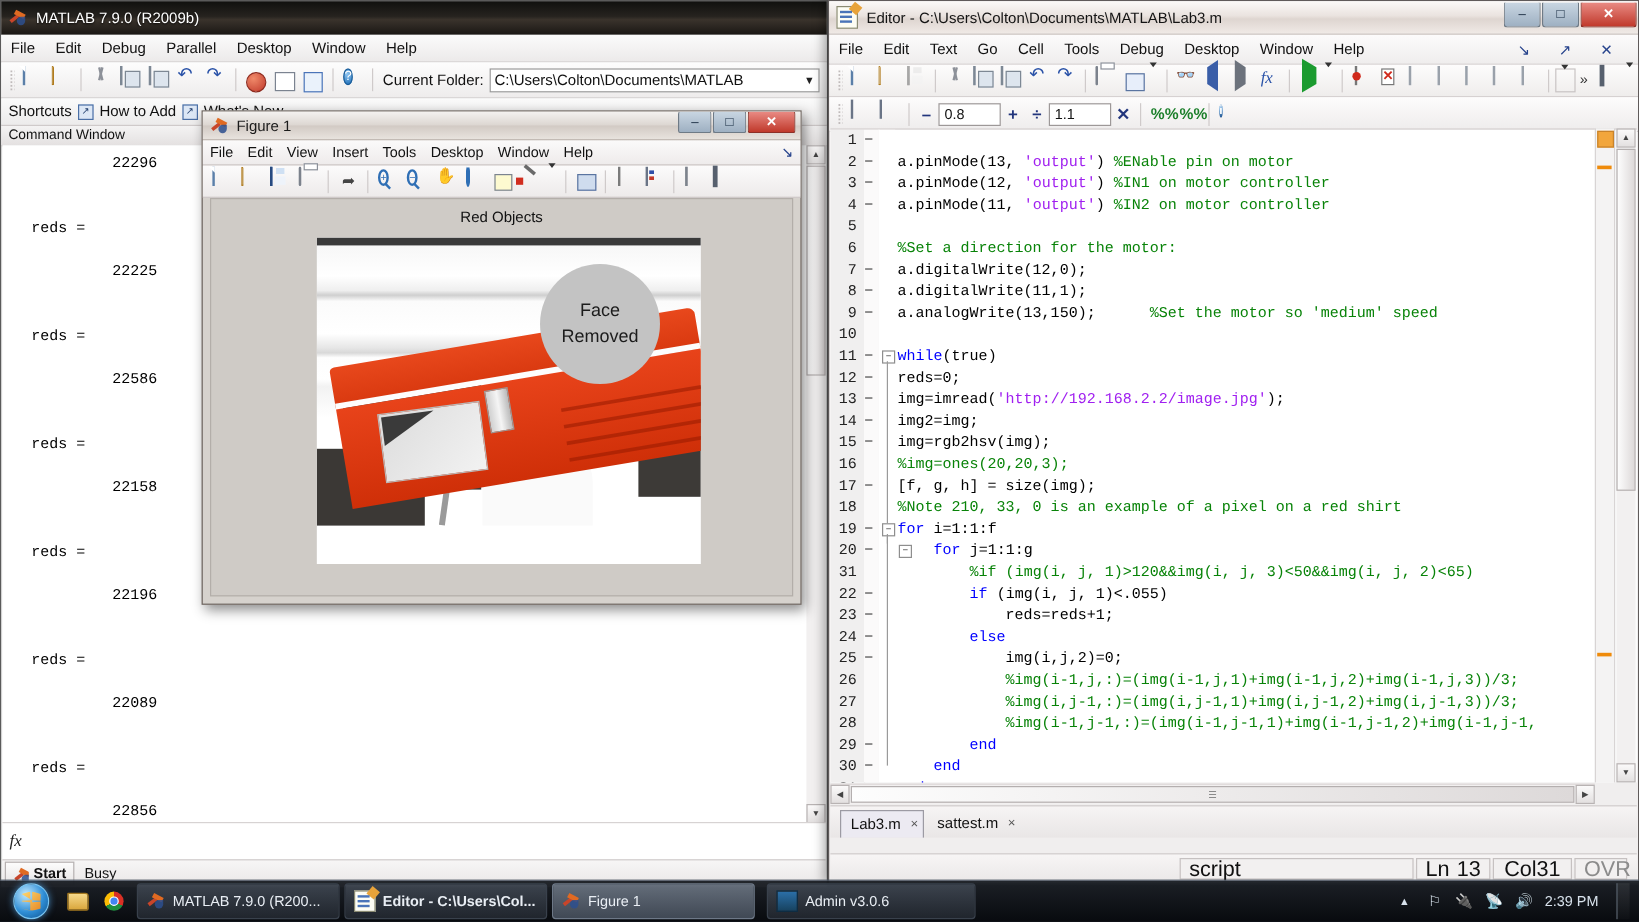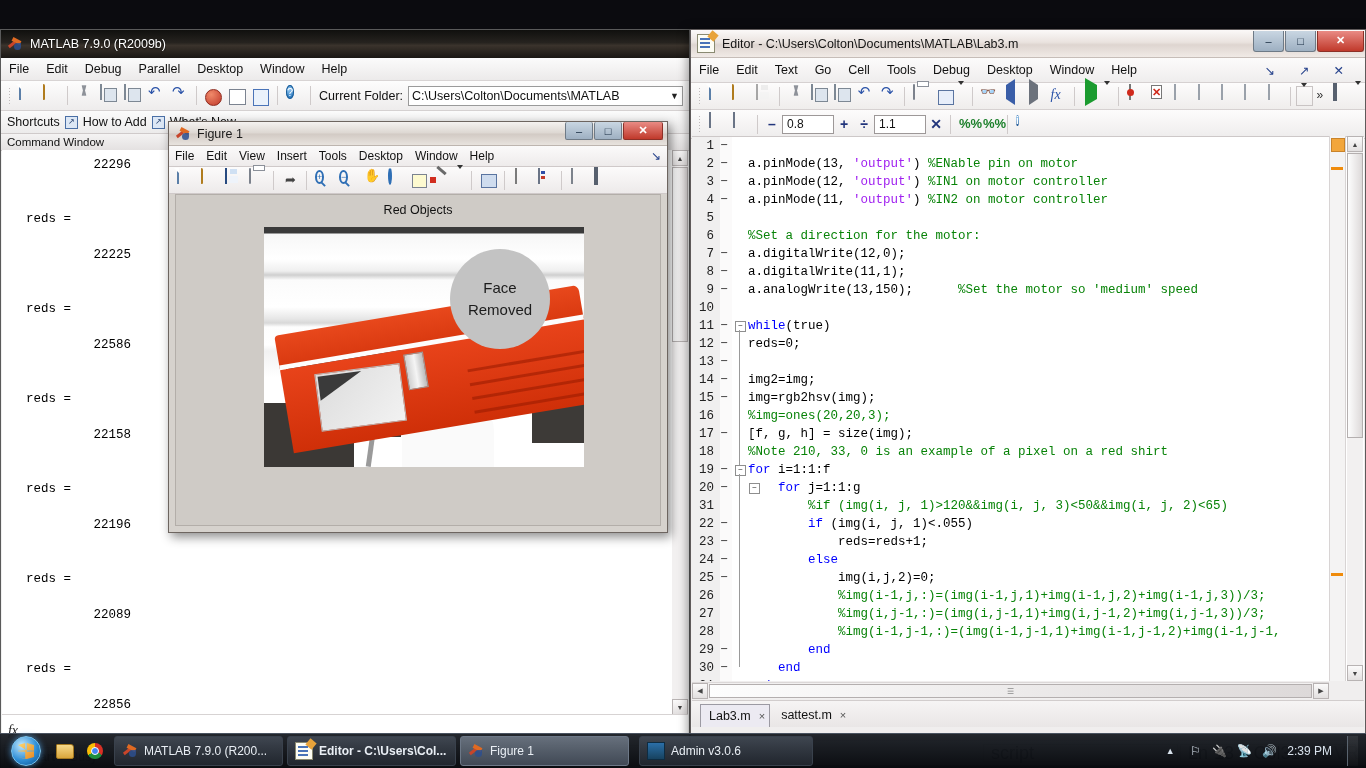--- a/index.html
+++ b/index.html
@@ -1,21 +1,21 @@
 <!DOCTYPE html>
 <html><head>
 <meta charset="utf-8">
 <style>
   html,body{margin:0;padding:0;}
   body{
     width:1366px;height:768px;overflow:hidden;position:relative;
     font-family:"Liberation Sans",sans-serif;font-size:12px;
     background:#0b0b0f;
   }
-  .abs{position:absolute;margin-top:29px;}
+  .abs{position:absolute;}
 
   
   #desktop{position:absolute;left:0;top:0;width:1366px;height:768px;
     background:linear-gradient(135deg,#1b2430 0%,#2b3a4a 40%,#16202b 100%);}
 
   
   #matlab-window{left:0;top:0;width:690px;height:740px;background:#f0f0f0;
      border:1px solid #5a5a5a;box-sizing:border-box;}
   .win-title{height:28px;display:flex;align-items:center;
      background:linear-gradient(to bottom,#10100e 0%,#26231f 45%,#3a332c 55%,#1a1714 100%);
@@ -88,21 +88,21 @@
   .fig-menubar{height:20px;display:flex;align-items:center;padding-left:6px;
      background:linear-gradient(to bottom,#fbfafa,#eeebeb);border-bottom:1px solid #cfc9c9;
      font-size:12px;color:#111;}
   .fig-menubar span{margin-right:12px;}
   .fig-toolbar{height:26px;display:flex;align-items:center;padding-left:4px;
      background:linear-gradient(to bottom,#fcfbfb,#edeaea);border-bottom:1px solid #cfc9c9;}
   .fig-canvas{position:absolute;left:6px;right:6px;top:72px;bottom:6px;background:#cfcbc6;
      border:1px solid #b3aea9;box-sizing:border-box;}
   .fig-plot-title{text-align:center;font-size:12.5px;color:#111;margin-top:8px;}
 
-  .photo{position:absolute;left:88px;top:32px;width:320px;height:240px;
+  .photo{position:absolute;left:88px;top:32px;width:320px;height:272px;
      background:#efefef;overflow:hidden;}
   .photo .bgwall{position:absolute;inset:0;
      background:linear-gradient(to bottom,#3a3a3a 0px,#3a3a3a 6px,#f7f7f7 7px,
       #ffffff 32px,#efefef 44px,#cfcfcf 48px,#fbfbfb 53px,#ffffff 80px,#e6e6e6 92px,
       #d8d8d8 96px,#fdfdfd 100px,#ffffff 118px,#f2f2f2 124px,#ffffff 150px);}
   .photo .shelfdark{position:absolute;left:22px;top:118px;width:115px;height:92px;background:#2a2724;opacity:.9;}
   .photo .shelfdark2{position:absolute;left:0px;top:176px;width:90px;height:64px;background:#3b3835;}
   .photo .rightdark{position:absolute;left:268px;top:124px;width:52px;height:92px;background:#2c2926;opacity:.92;}
   .photo .person{position:absolute;left:138px;top:168px;width:92px;height:72px;background:#fafafa;
      border-radius:36px 36px 0 0;}
@@ -597,21 +597,21 @@
         <div class="codeline" style="top: 36px;"><span class="ln">3</span><span class="dash">−</span><span class="ctext">a.pinMode(12, <span class="st">'output'</span>) <span class="cm">%IN1 on motor controller</span></span></div>
         <div class="codeline" style="top: 54px;"><span class="ln">4</span><span class="dash">−</span><span class="ctext">a.pinMode(11, <span class="st">'output'</span>) <span class="cm">%IN2 on motor controller</span></span></div>
         <div class="codeline" style="top: 72px;"><span class="ln">5</span><span class="ctext"></span></div>
         <div class="codeline" style="top: 90px;"><span class="ln">6</span><span class="ctext"><span class="cm">%Set a direction for the motor:</span></span></div>
         <div class="codeline" style="top: 108px;"><span class="ln">7</span><span class="dash">−</span><span class="ctext">a.digitalWrite(12,0);</span></div>
         <div class="codeline" style="top: 126px;"><span class="ln">8</span><span class="dash">−</span><span class="ctext">a.digitalWrite(11,1);</span></div>
         <div class="codeline" style="top: 144px;"><span class="ln">9</span><span class="dash">−</span><span class="ctext">a.analogWrite(13,150);      <span class="cm">%Set the motor so 'medium' speed</span></span></div>
         <div class="codeline" style="top: 162px;"><span class="ln">10</span><span class="ctext"></span></div>
         <div class="codeline" style="top: 180px;"><span class="ln">11</span><span class="dash">−</span><span class="ctext"><span class="kw">while</span>(true)</span></div>
         <div class="codeline" style="top: 198px;"><span class="ln">12</span><span class="dash">−</span><span class="ctext">reds=0;</span></div>
-        <div class="codeline" style="top: 216px;"><span class="ln">13</span><span class="dash">−</span></div>
+        <div class="codeline" style="top: 216px;"><span class="ln">13</span><span class="dash">−</span><span class="ctext">img=imread(<span class="st">'http://192.168.2.2/image.jpg'</span>);</span></div>
         <div class="codeline" style="top: 234px;"><span class="ln">14</span><span class="dash">−</span><span class="ctext">img2=img;</span></div>
         <div class="codeline" style="top: 252px;"><span class="ln">15</span><span class="dash">−</span><span class="ctext">img=rgb2hsv(img);</span></div>
         <div class="codeline" style="top: 270px;"><span class="ln">16</span><span class="ctext"><span class="cm">%img=ones(20,20,3);</span></span></div>
         <div class="codeline" style="top: 288px;"><span class="ln">17</span><span class="dash">−</span><span class="ctext">[f, g, h] = size(img);</span></div>
         <div class="codeline" style="top: 306px;"><span class="ln">18</span><span class="ctext"><span class="cm">%Note 210, 33, 0 is an example of a pixel on a red shirt</span></span></div>
         <div class="codeline" style="top: 324px;"><span class="ln">19</span><span class="dash">−</span><span class="ctext"><span class="kw">for</span> i=1:1:f</span></div>
         <div class="codeline" style="top: 342px;"><span class="ln">20</span><span class="dash">−</span><span class="ctext">    <span class="kw">for</span> j=1:1:g</span></div>
         <div class="codeline" style="top: 360px;"><span class="ln">31</span><span class="ctext">        <span class="cm">%if (img(i, j, 1)&gt;120&amp;&amp;img(i, j, 3)&lt;50&amp;&amp;img(i, j, 2)&lt;65)</span></span></div>
         <div class="codeline" style="top: 378px;"><span class="ln">22</span><span class="dash">−</span><span class="ctext">        <span class="kw">if</span> (img(i, j, 1)&lt;.055)</span></div>
         <div class="codeline" style="top: 396px;"><span class="ln">23</span><span class="dash">−</span><span class="ctext">            reds=reds+1;</span></div>

